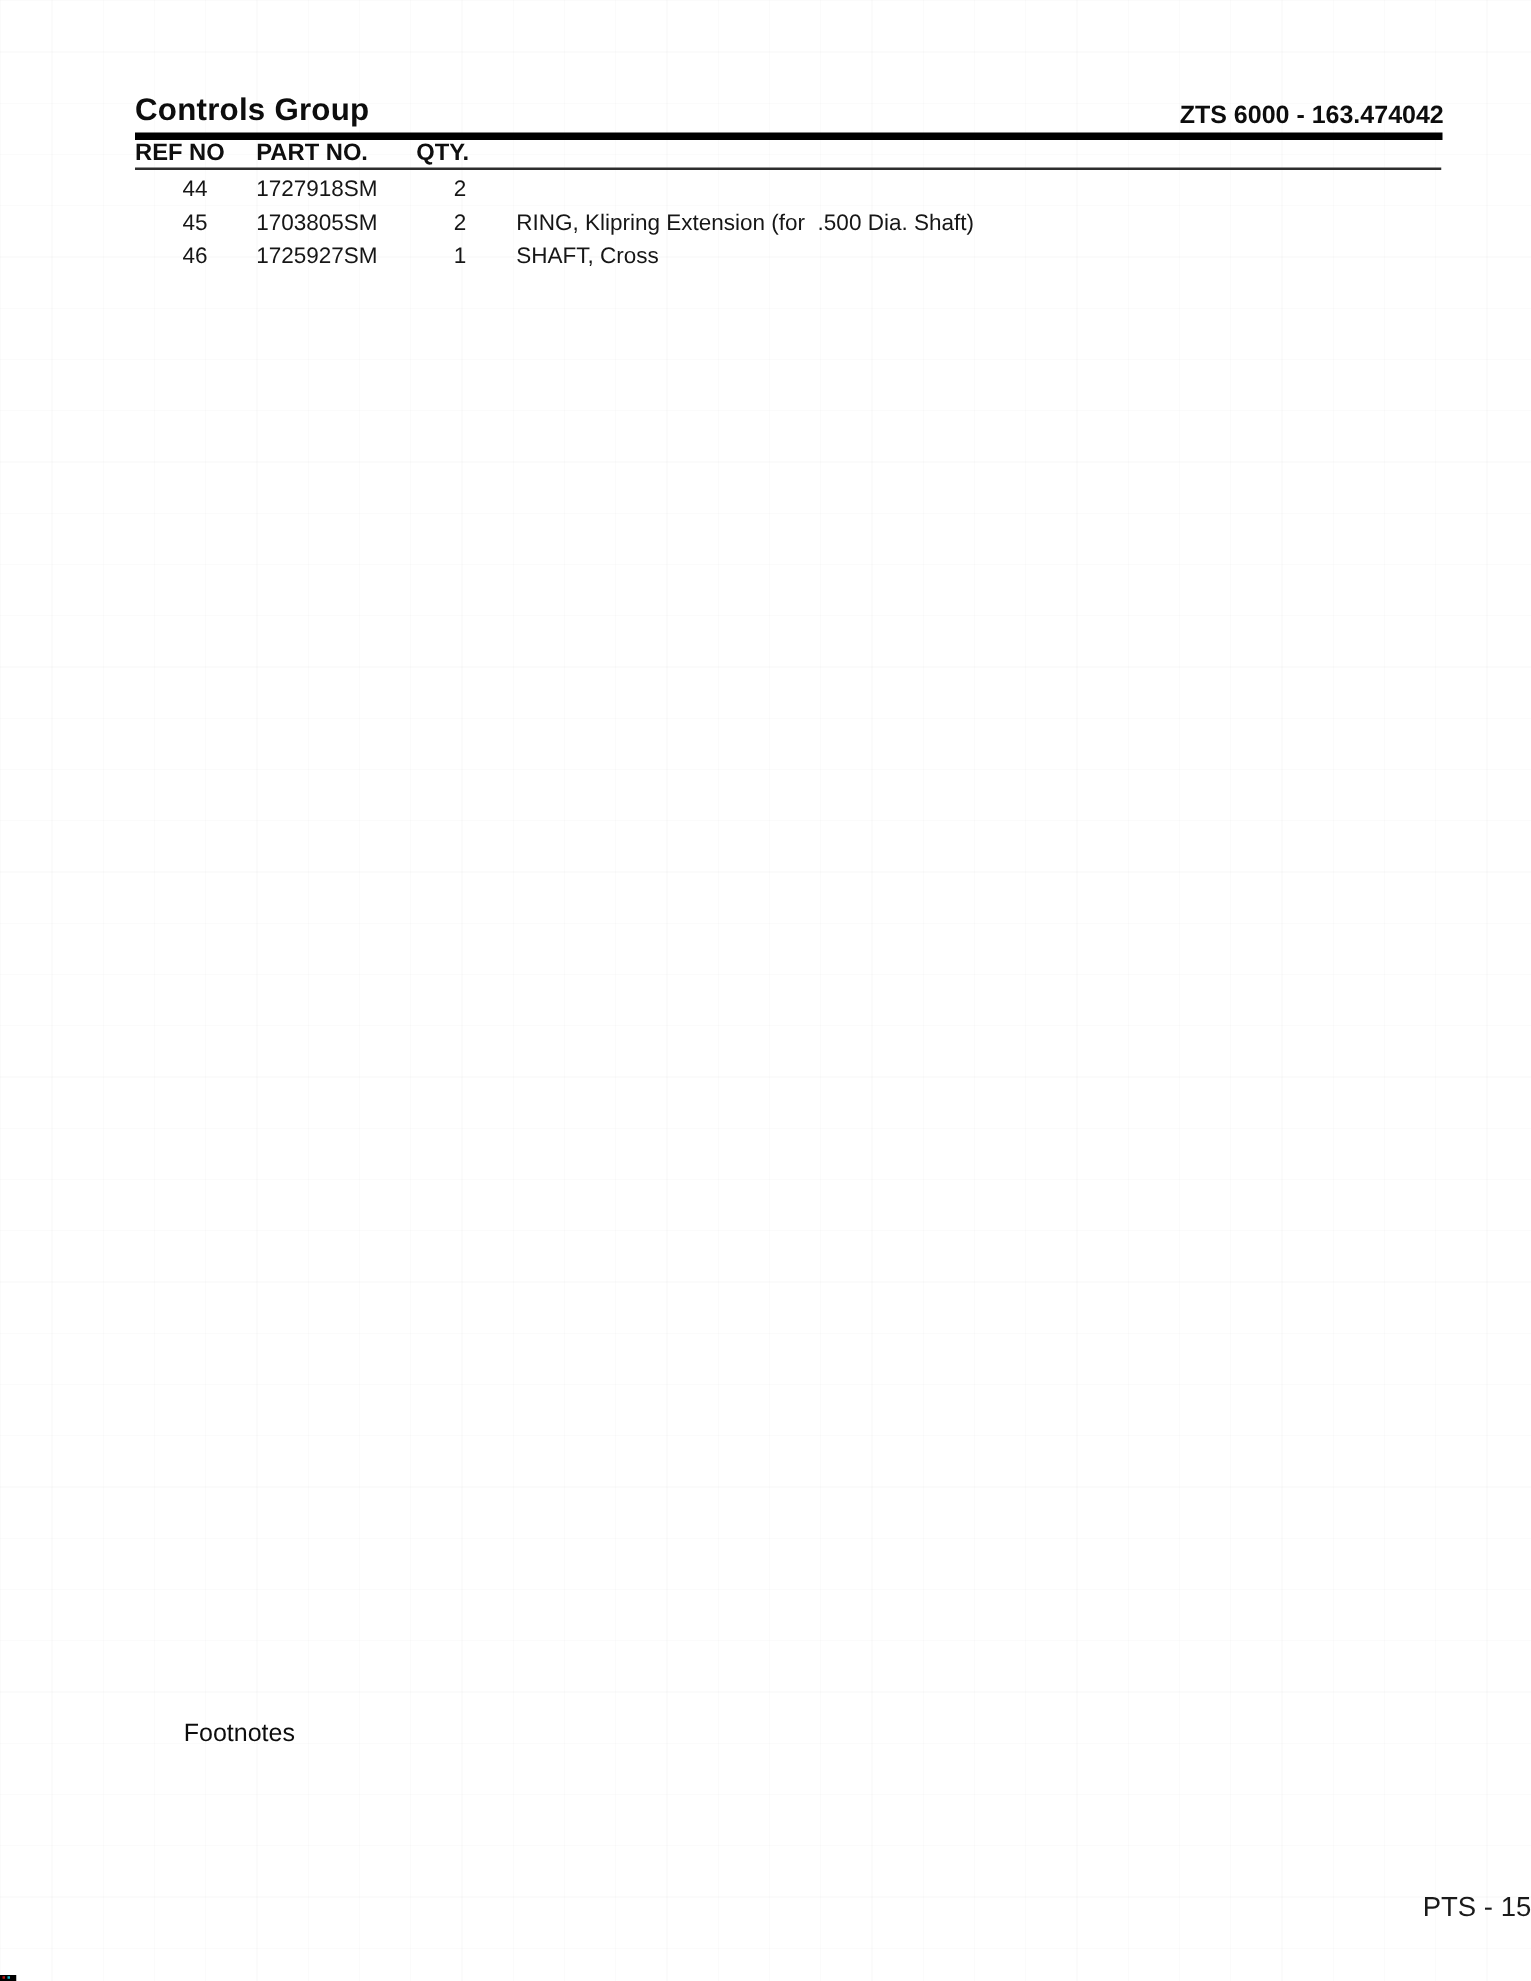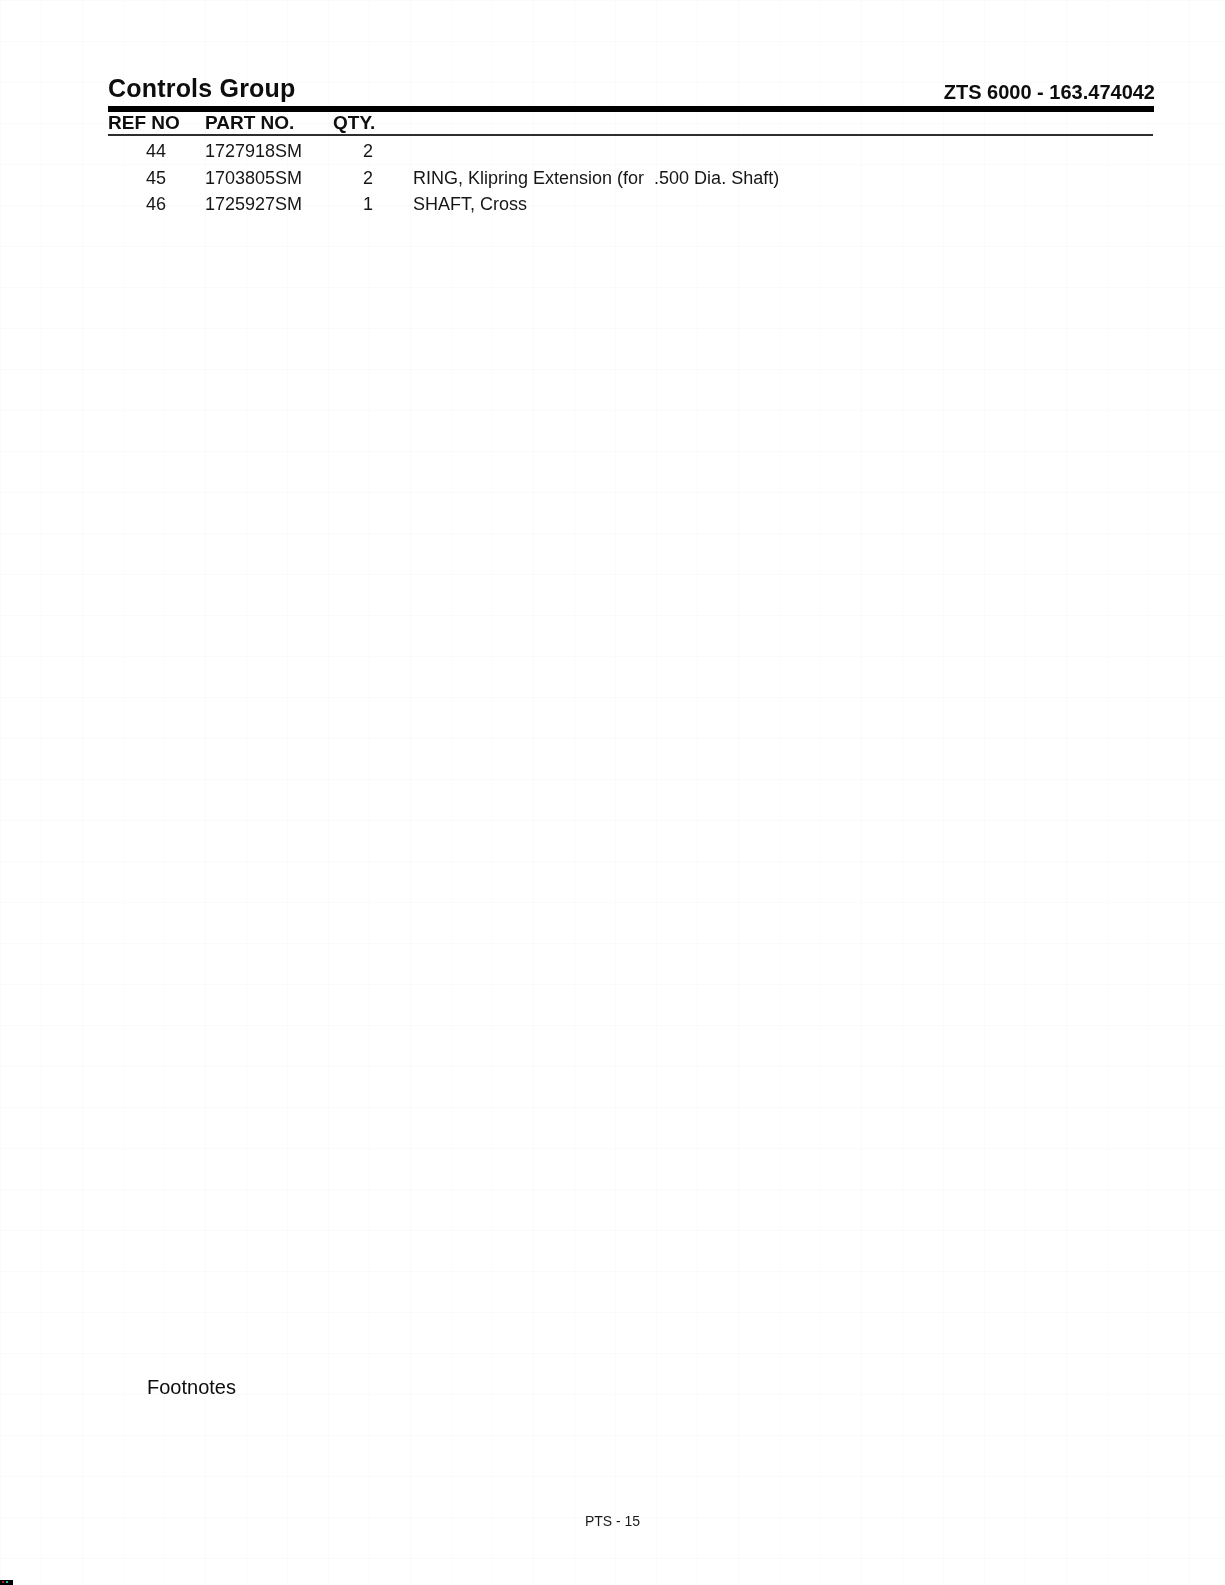--- a/index.html
+++ b/index.html
@@ -102,22 +102,22 @@
     font-weight: normal;
     color: #0d0d0d;
     margin-left: 39px;
   }
 
   .page-footer {
     position: absolute;
     left: 0;
     top: 1513px;
     width: 100%;
-    text-align: center;
-    font-size: 14px;
+    text-align: right;
+    font-size: 22px;
     color: #1a1a1a;
   }
 
   .scan-artifact {
     position: absolute;
     left: 0;
     top: 1580px;
     width: 13px;
     height: 5px;
     background: #000000;

